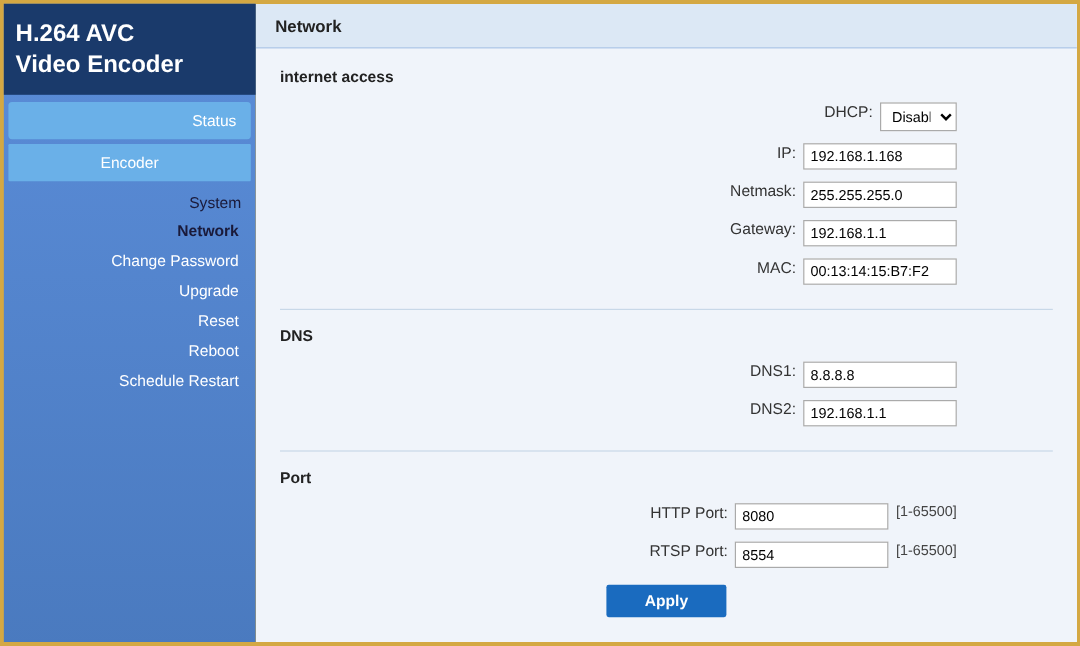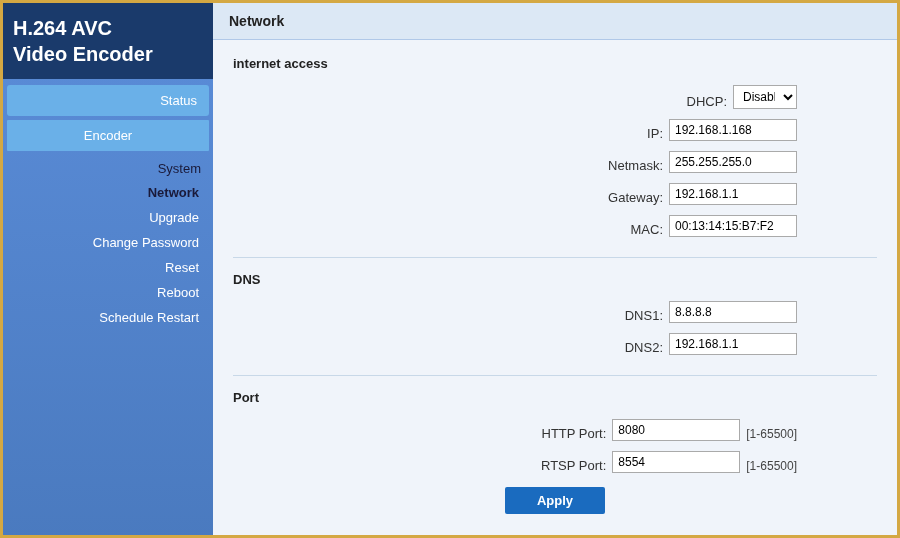--- a/index.html
+++ b/index.html
@@ -126,21 +126,21 @@
       color: #222;
       margin-bottom: 14px;
     }
 
     .form-section {
       margin-bottom: 20px;
     }
 
     .form-row {
       display: flex;
-      align-items: flex-end;
+      align-items: flex-start;
       margin-bottom: 10px;
       justify-content: flex-end;
       padding-right: 80px;
     }
 
     .form-label {
       text-align: right;
       margin-right: 6px;
       color: #333;
       font-size: 13px;
@@ -200,22 +200,22 @@
     <div>
       <span>H.264 AVC</span>
       <span>Video Encoder</span>
     </div>
   </div>
   <div class="sidebar-nav">
     <div class="nav-item status-btn">Status</div>
     <div class="nav-item encoder-btn">Encoder</div>
     <div class="nav-section-label">System</div>
     <div class="nav-sub-item current">Network</div>
+    <div class="nav-sub-item">Change Password</div>
     <div class="nav-sub-item">Upgrade</div>
-    <div class="nav-sub-item">Change Password</div>
     <div class="nav-sub-item">Reset</div>
     <div class="nav-sub-item">Reboot</div>
     <div class="nav-sub-item">Schedule Restart</div>
   </div>
 </div>
 
 <div class="main-content">
   <div class="page-header">Network</div>
 
   <div class="content-area">

